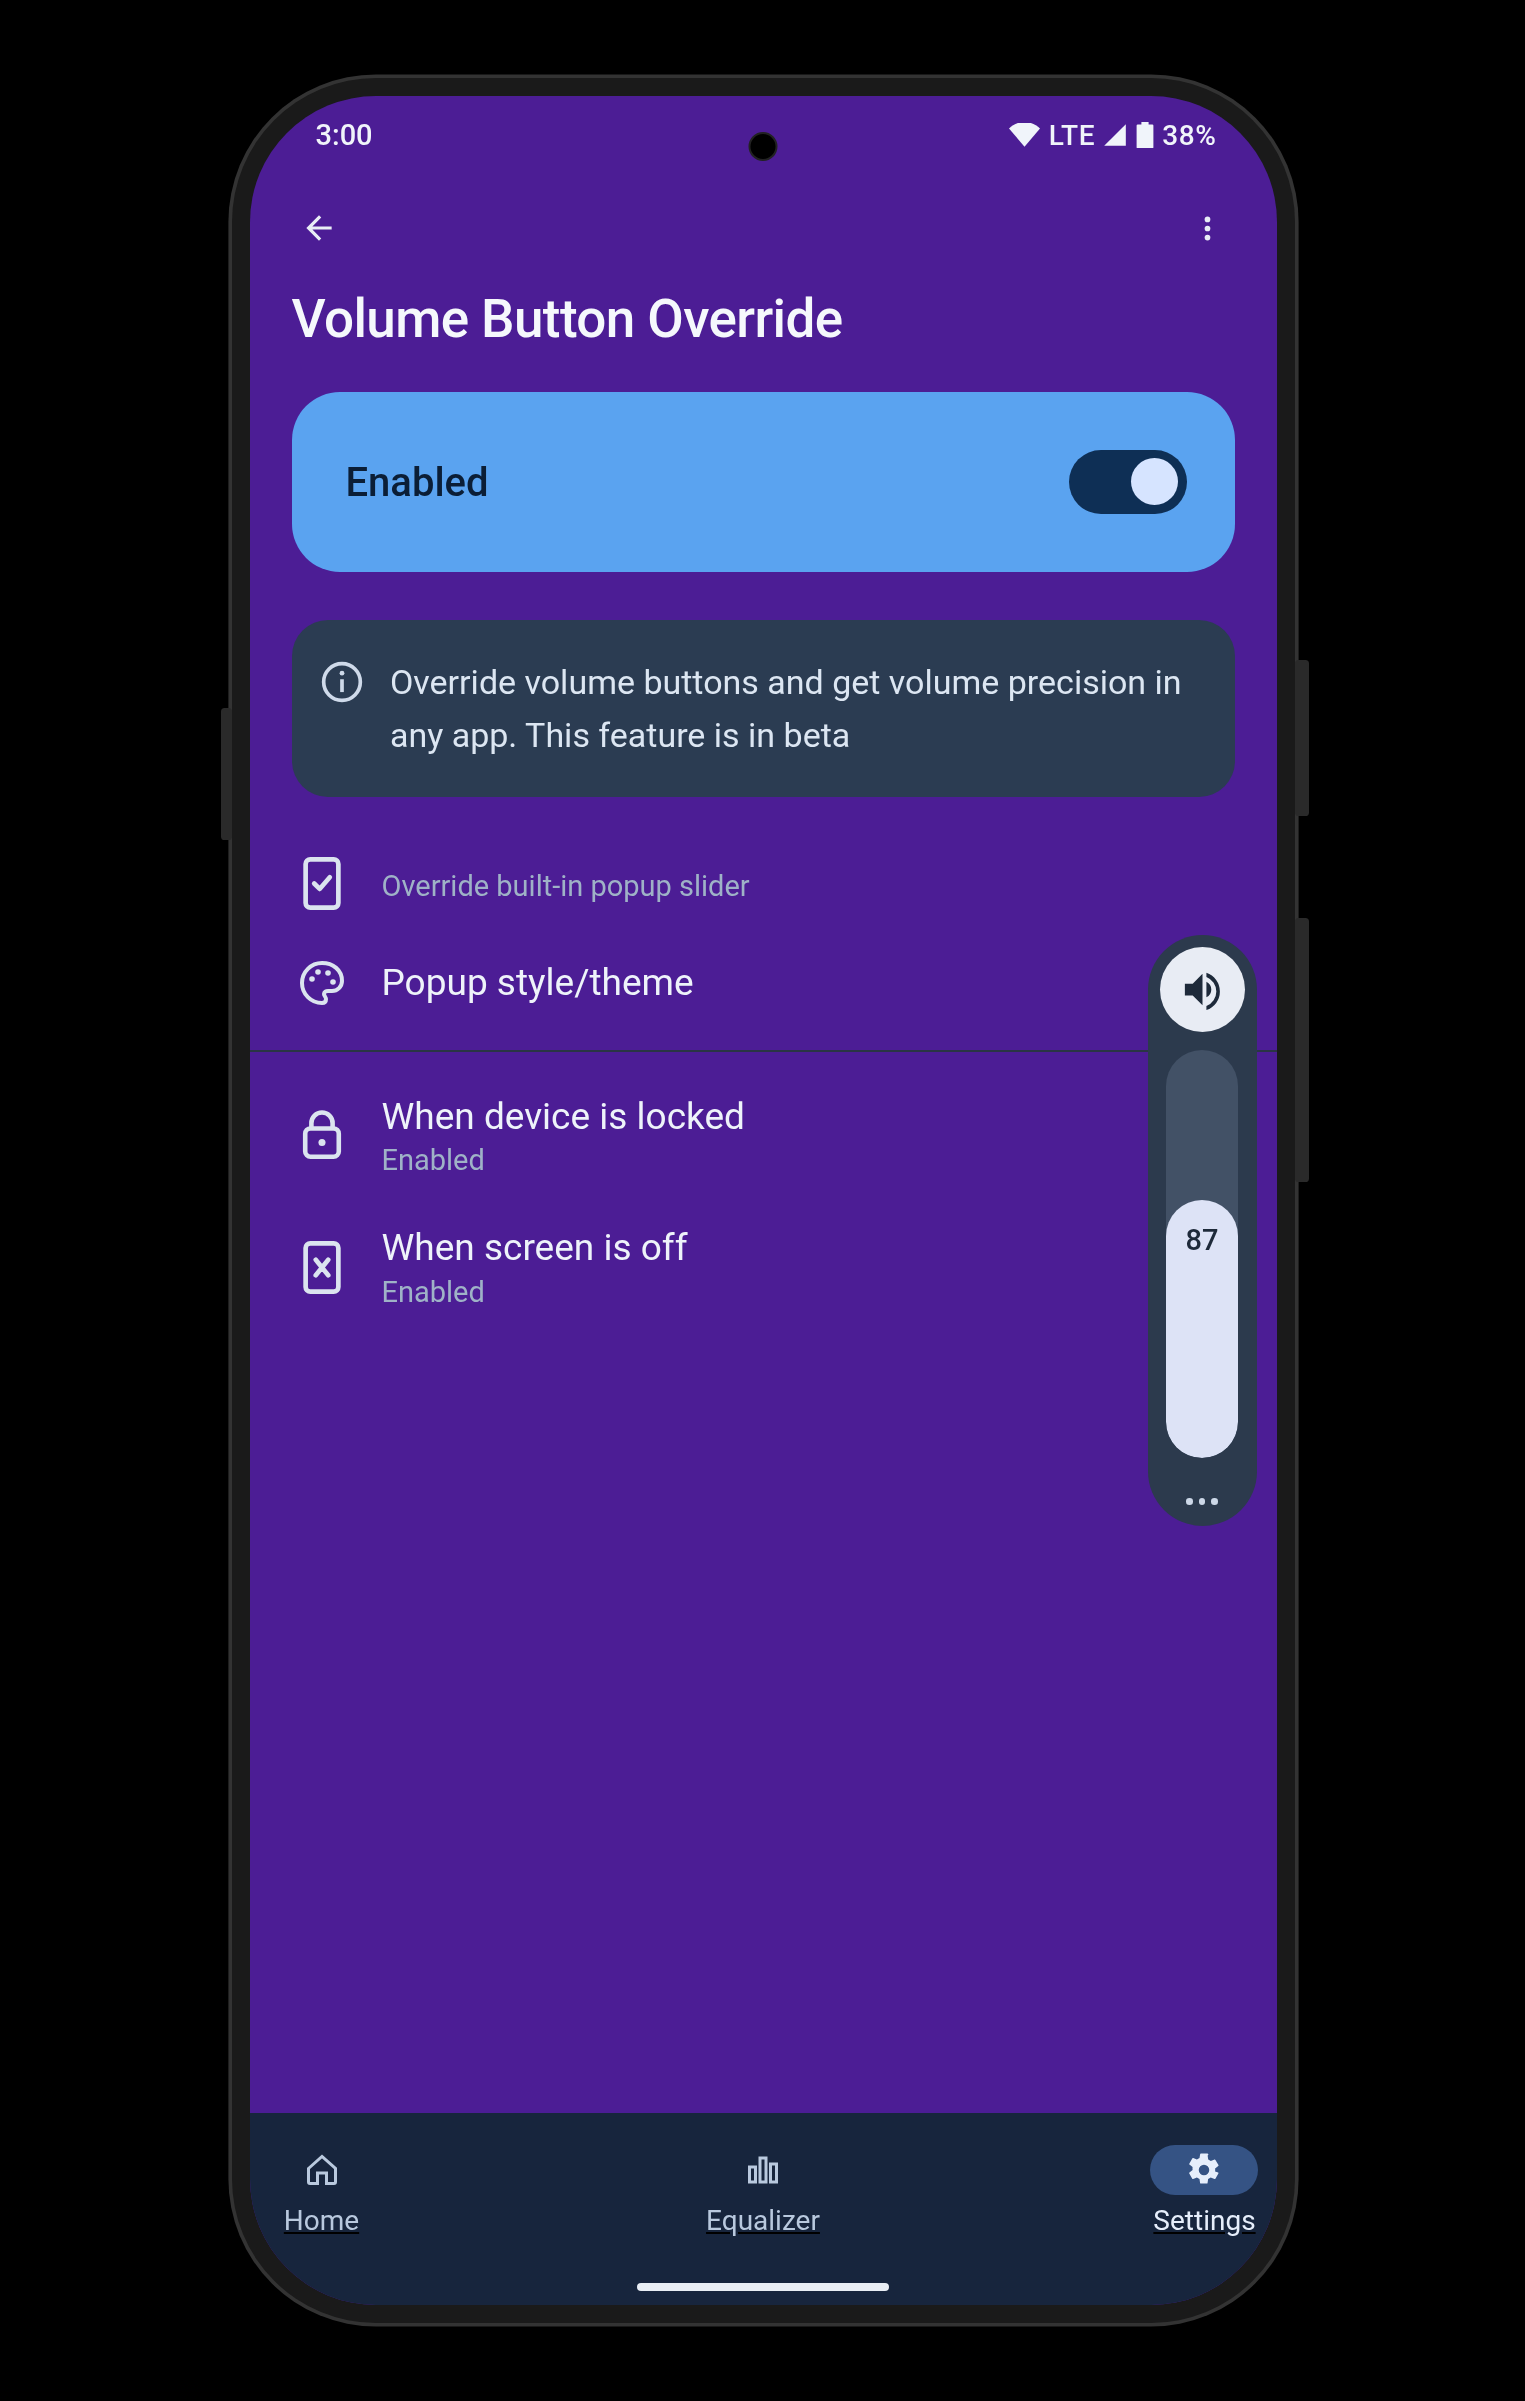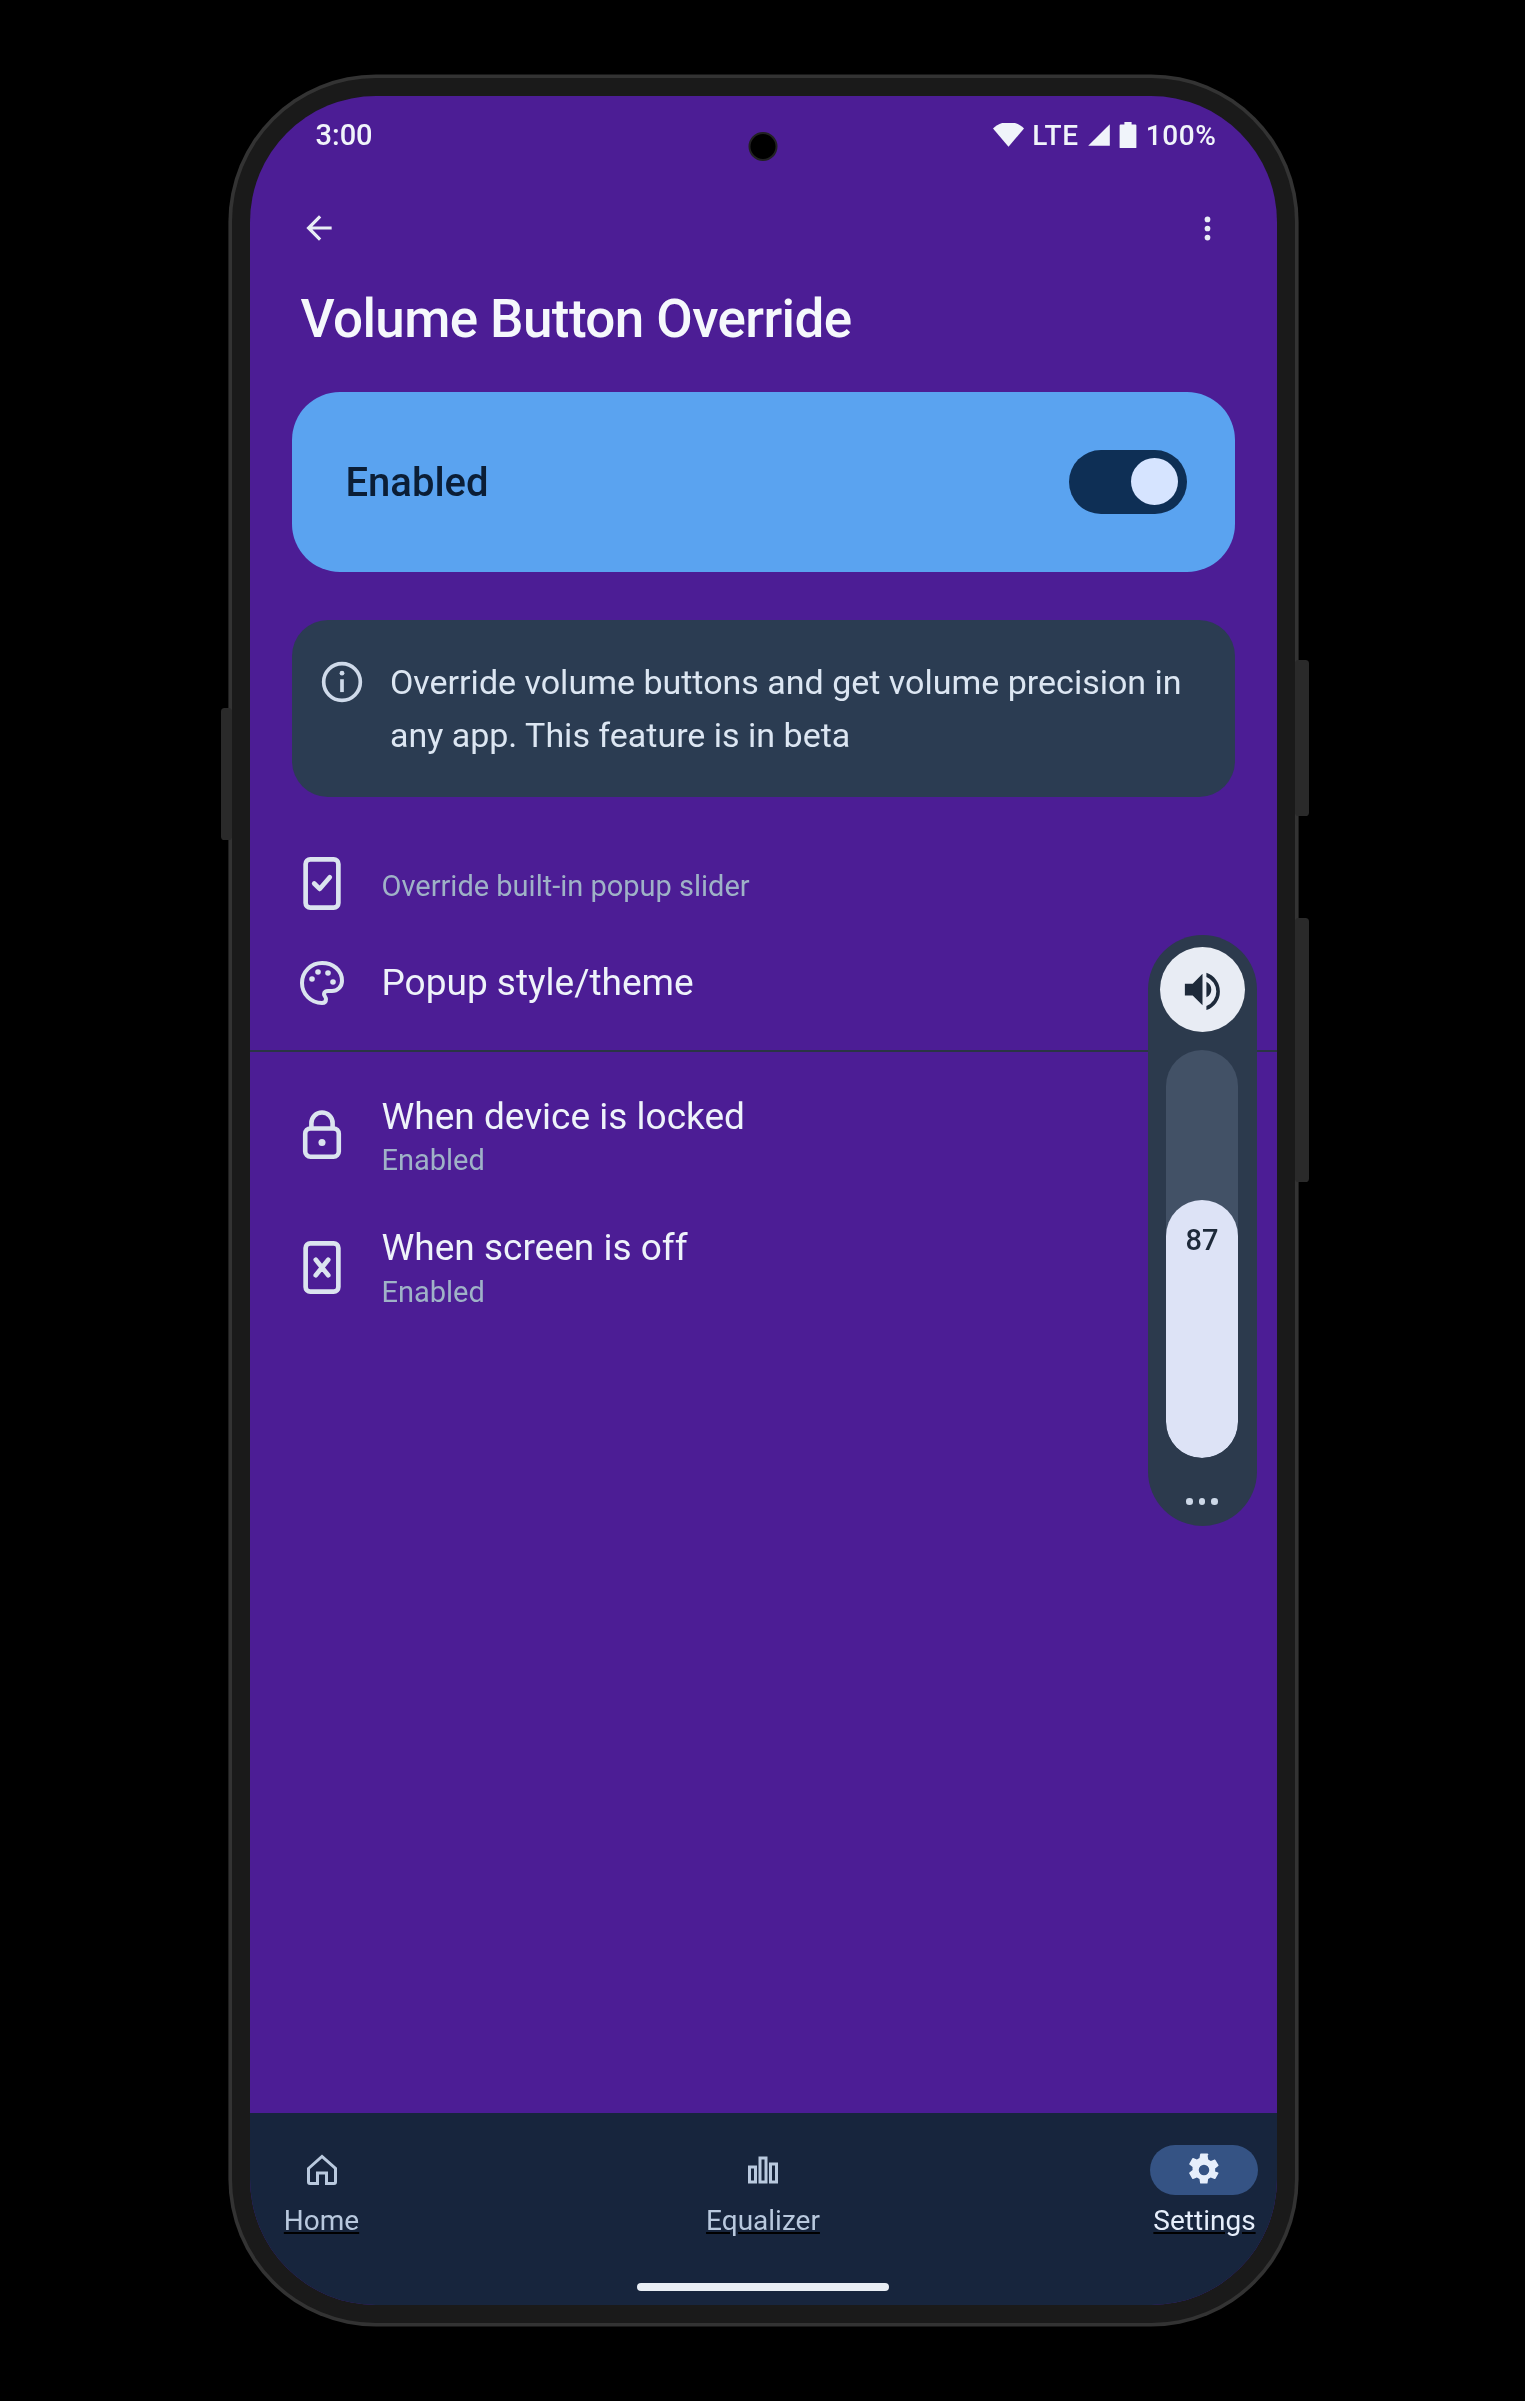--- a/index.html
+++ b/index.html
@@ -106,21 +106,21 @@
     display: flex;
     align-items: center;
     justify-content: center;
     color: #e8edf5;
     border-radius: 50%;
   }
   .page-title {
     font-size: 53px;
     font-weight: 500;
     color: #f5f8fc;
-    margin: 18px 0 42px 15px;
+    margin: 18px 0 42px 6px;
     letter-spacing: -0.6px;
   }
 
   
   .enable-card {
     background: #5aa3f0;
     border-radius: 48px;
     height: 180px;
     display: flex;
     align-items: center;
@@ -327,21 +327,21 @@
           <svg width="31" height="24" viewBox="0 0 24 18">
               <path fill="currentColor" d="M12 18 L0 4 C3 1 7 -1 12 -1 C17 -1 21 1 24 4 Z"></path>
             </svg>
           <span>LTE</span>
           <svg width="24" height="24" viewBox="0 0 20 20">
               <path fill="currentColor" d="M1 19 L19 19 L19 1 Z"></path>
             </svg>
           <svg width="18" height="26.4" viewBox="0 0 14 22">
               <path fill="currentColor" d="M4 0h6v2h3a1 1 0 0 1 1 1v18a1 1 0 0 1-1 1H1a1 1 0 0 1-1-1V3a1 1 0 0 1 1-1h3V0z"></path>
             </svg>
-          <span>100%</span>
+          <span>38%</span>
         </div>
       </div>
 
       <div class="app">
 
         <div class="app-bar">
           <div class="icon-btn">
             <svg width="38" height="38" viewBox="0 0 24 24">
                 <path fill="currentColor" d="M20 11H7.83l5.59-5.59L12 4l-8 8 8 8 1.41-1.41L7.83 13H20z"></path>
               </svg>

